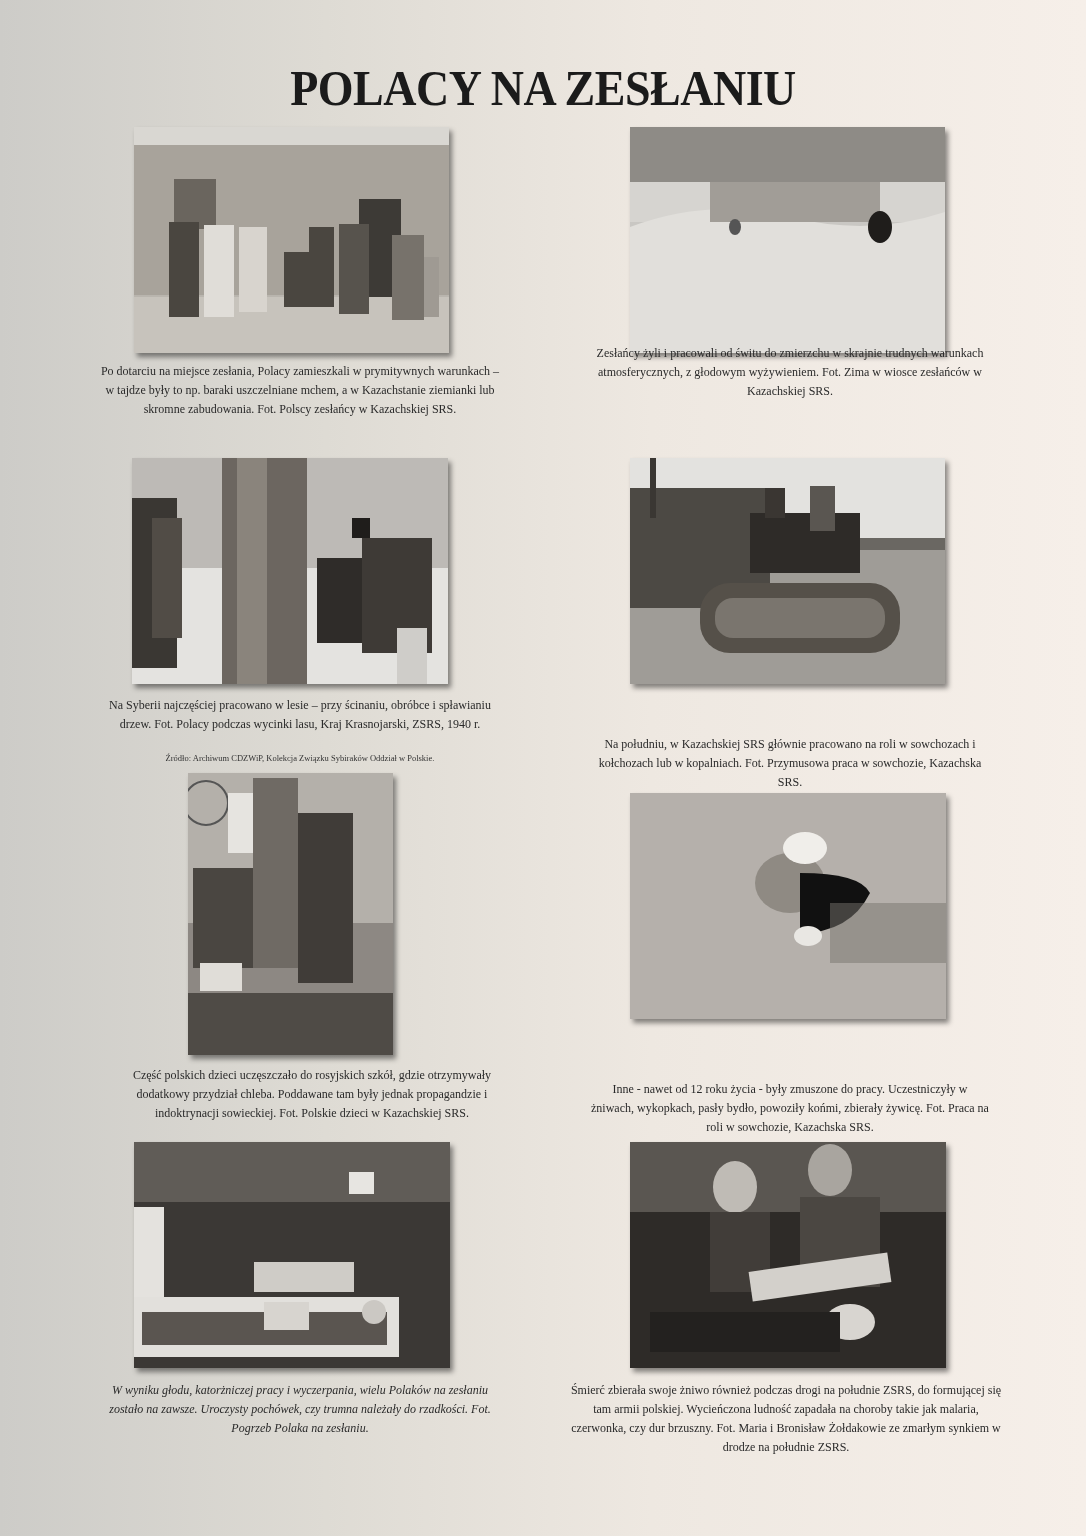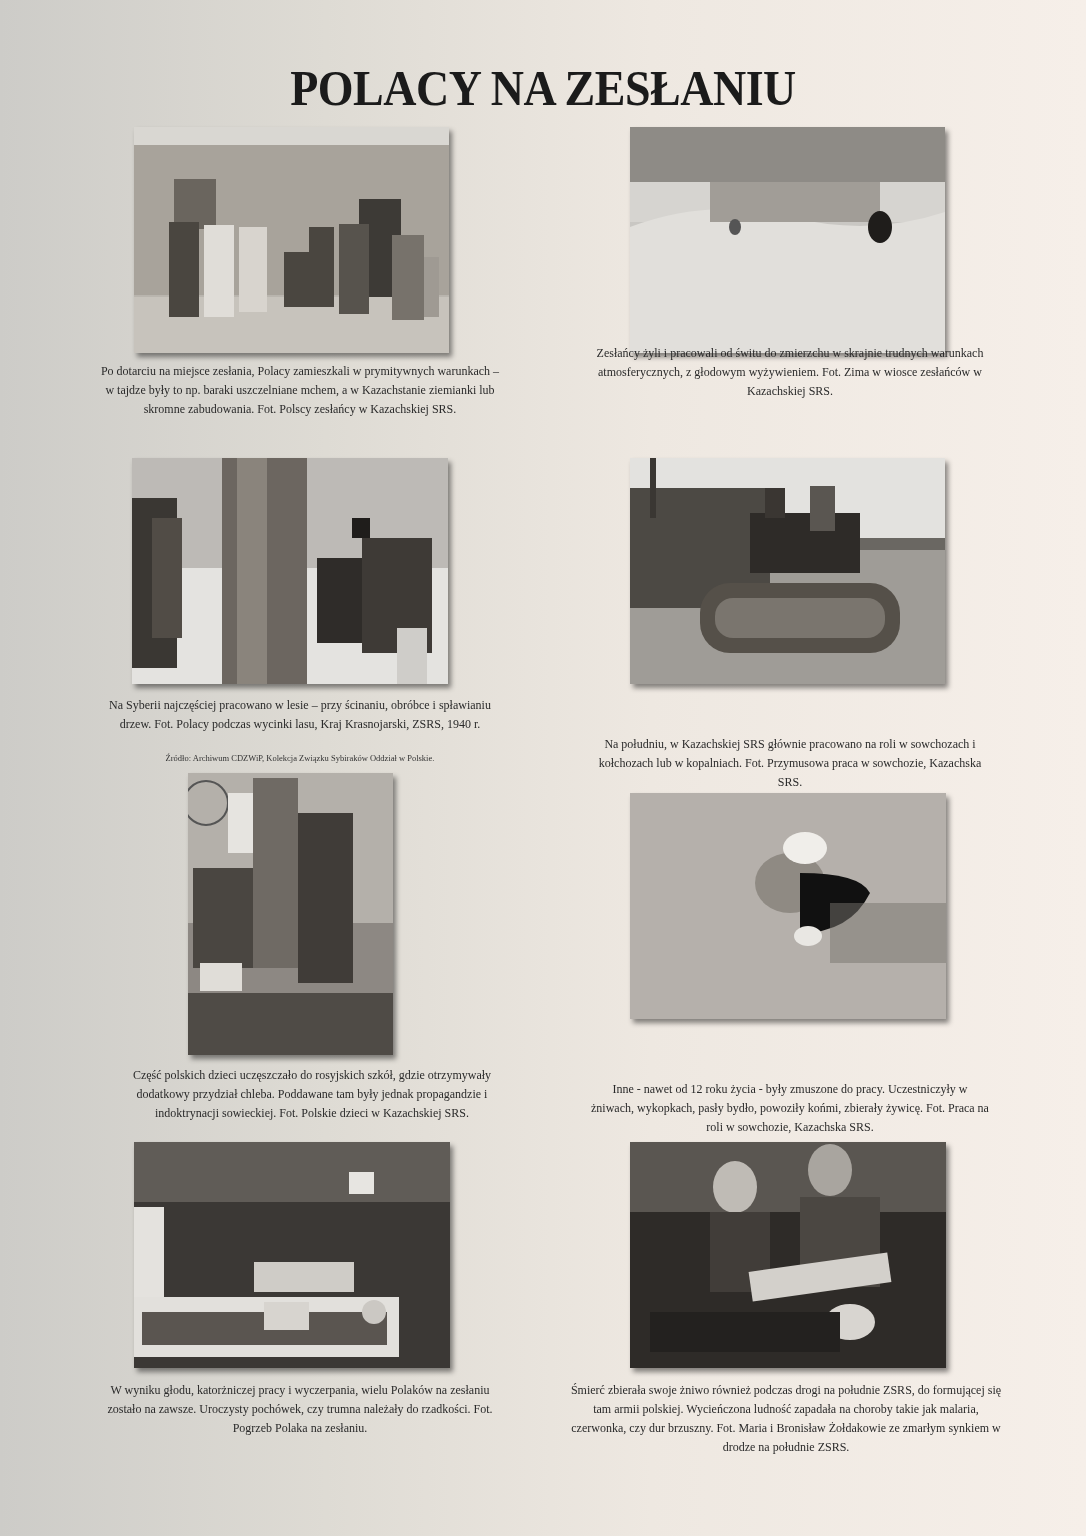--- a/index.html
+++ b/index.html
@@ -135,21 +135,21 @@
     <rect width="316" height="60" fill="#605c57"></rect>
     <rect x="0" y="65" width="30" height="90" fill="#e4e2de"></rect>
     <rect x="215" y="30" width="25" height="22" fill="#e7e5e1"></rect>
     <rect x="0" y="155" width="265" height="60" fill="#e2e0dc"></rect>
     <rect x="8" y="170" width="245" height="33" fill="#5a5550"></rect>
     <rect x="130" y="160" width="45" height="28" fill="#d7d4cf"></rect>
     <rect x="120" y="120" width="100" height="30" fill="#cfccc7"></rect>
     <circle cx="240" cy="170" r="12" fill="#cbc8c3"></circle>
   </svg>
 </div>
-<div class="caption" style="left:100px;top:1381px;width:400px;">W wyniku głodu, katorżniczej pracy i wyczerpania, wielu Polaków na zesłaniu zostało na zawsze. Uroczysty pochówek, czy trumna należały do rzadkości. Fot. Pogrzeb Polaka na zesłaniu.</div>
+<div class="caption" style="left:100px;top:1381px;width:400px;font-style:italic;">W wyniku głodu, katorżniczej pracy i wyczerpania, wielu Polaków na zesłaniu zostało na zawsze. Uroczysty pochówek, czy trumna należały do rzadkości. Fot. Pogrzeb Polaka na zesłaniu.</div>
 
 <div class="photo" style="left:630px;top:1142px;width:316px;height:226px;">
   <svg viewBox="0 0 316 226" preserveAspectRatio="none">
     <rect width="316" height="226" fill="#2e2b28"></rect>
     <rect width="316" height="70" fill="#5a5651"></rect>
     <ellipse cx="105" cy="45" rx="22" ry="26" fill="#bfbbb5"></ellipse>
     <ellipse cx="200" cy="28" rx="22" ry="26" fill="#a9a59f"></ellipse>
     <rect x="80" y="70" width="60" height="80" fill="#413d39"></rect>
     <rect x="170" y="55" width="80" height="90" fill="#4b4742"></rect>
     <rect x="120" y="120" width="140" height="30" fill="#d3d0cb" transform="rotate(-8 190 135)"></rect>

